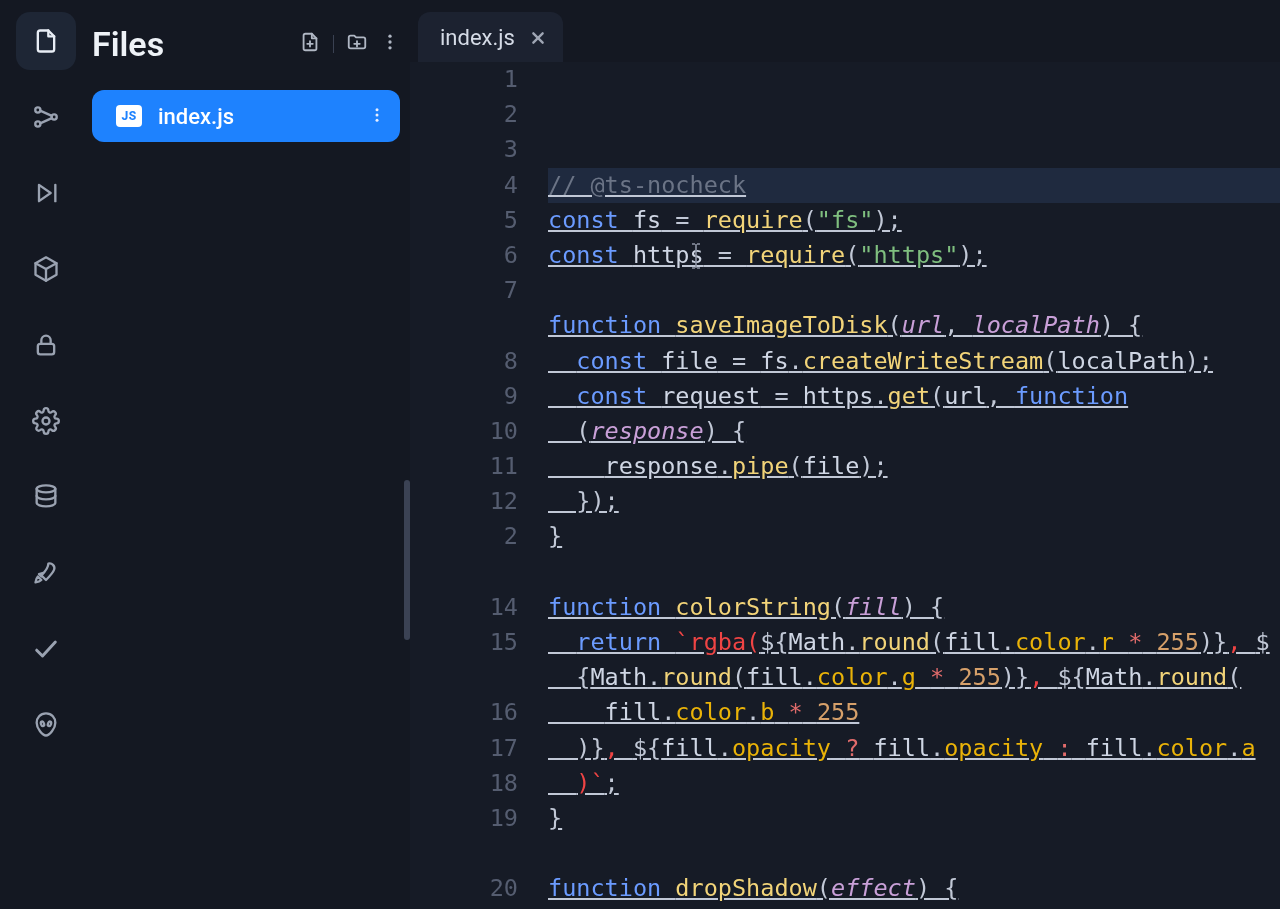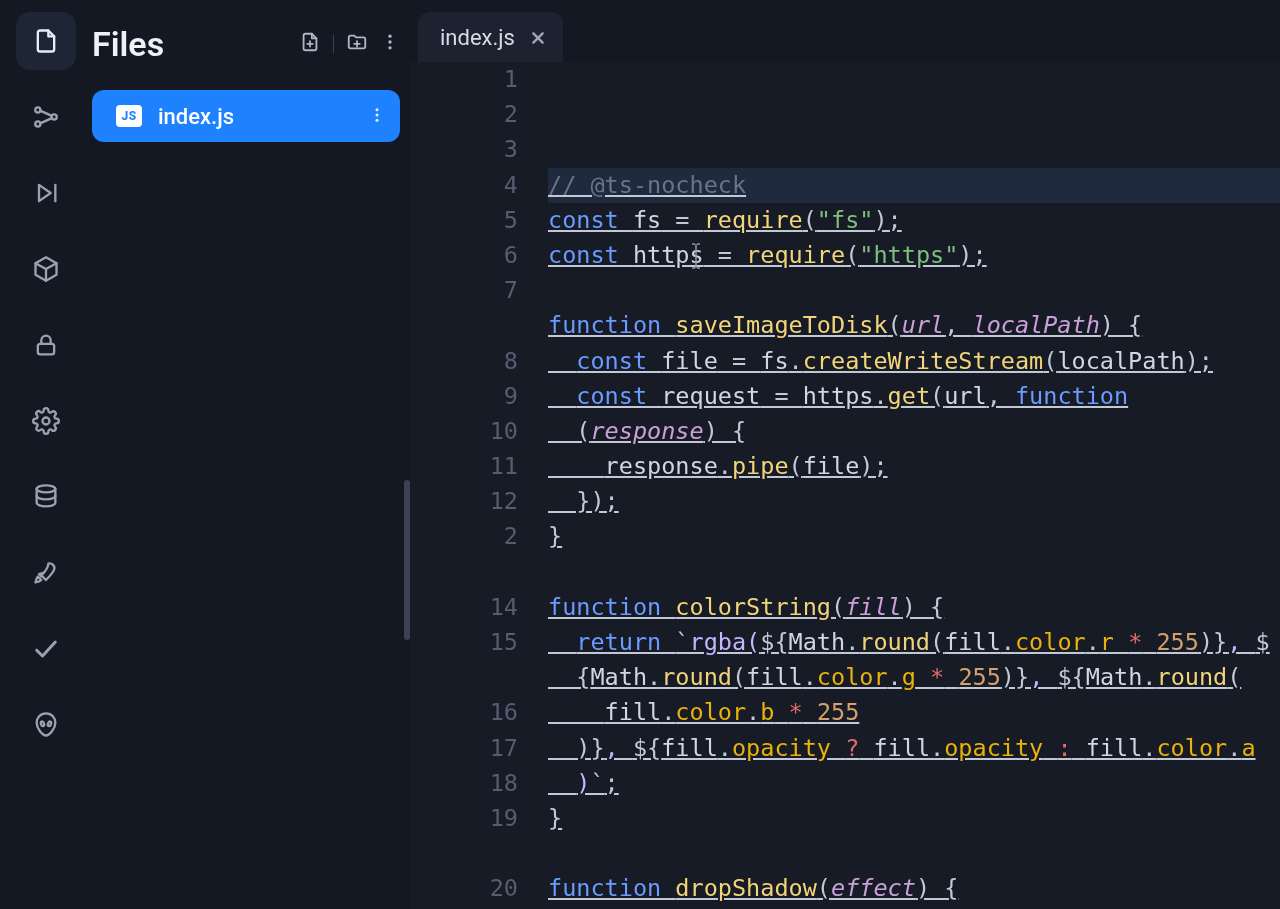--- a/index.html
+++ b/index.html
@@ -152,21 +152,21 @@
     margin-left: -4px;
     padding-left: 4px;
     margin-right: 0;
   }
 
   
   .tok-comment { color: #6b7486; }
   .tok-kw     { color: #6b9bff; }     
   .tok-fn     { color: #f2d479; }     
   .tok-str    { color: #7fbf7f; }     
-  .tok-tmpl   { color: #c4b5fd; }
+  .tok-tmpl   { color: #ef4444; }
   .tok-id     { color: #cfd6e4; }     
   .tok-param  { color: #c9a0d8; font-style: italic; } 
   .tok-punc   { color: #c1c8d6; }
   .tok-prop   { color: #eab308; }     
   .tok-num    { color: #d6a06a; }
   .tok-op     { color: #e06b6b; }
 
   .text-cursor-ibeam {
     position: absolute;
     left: 1px;

